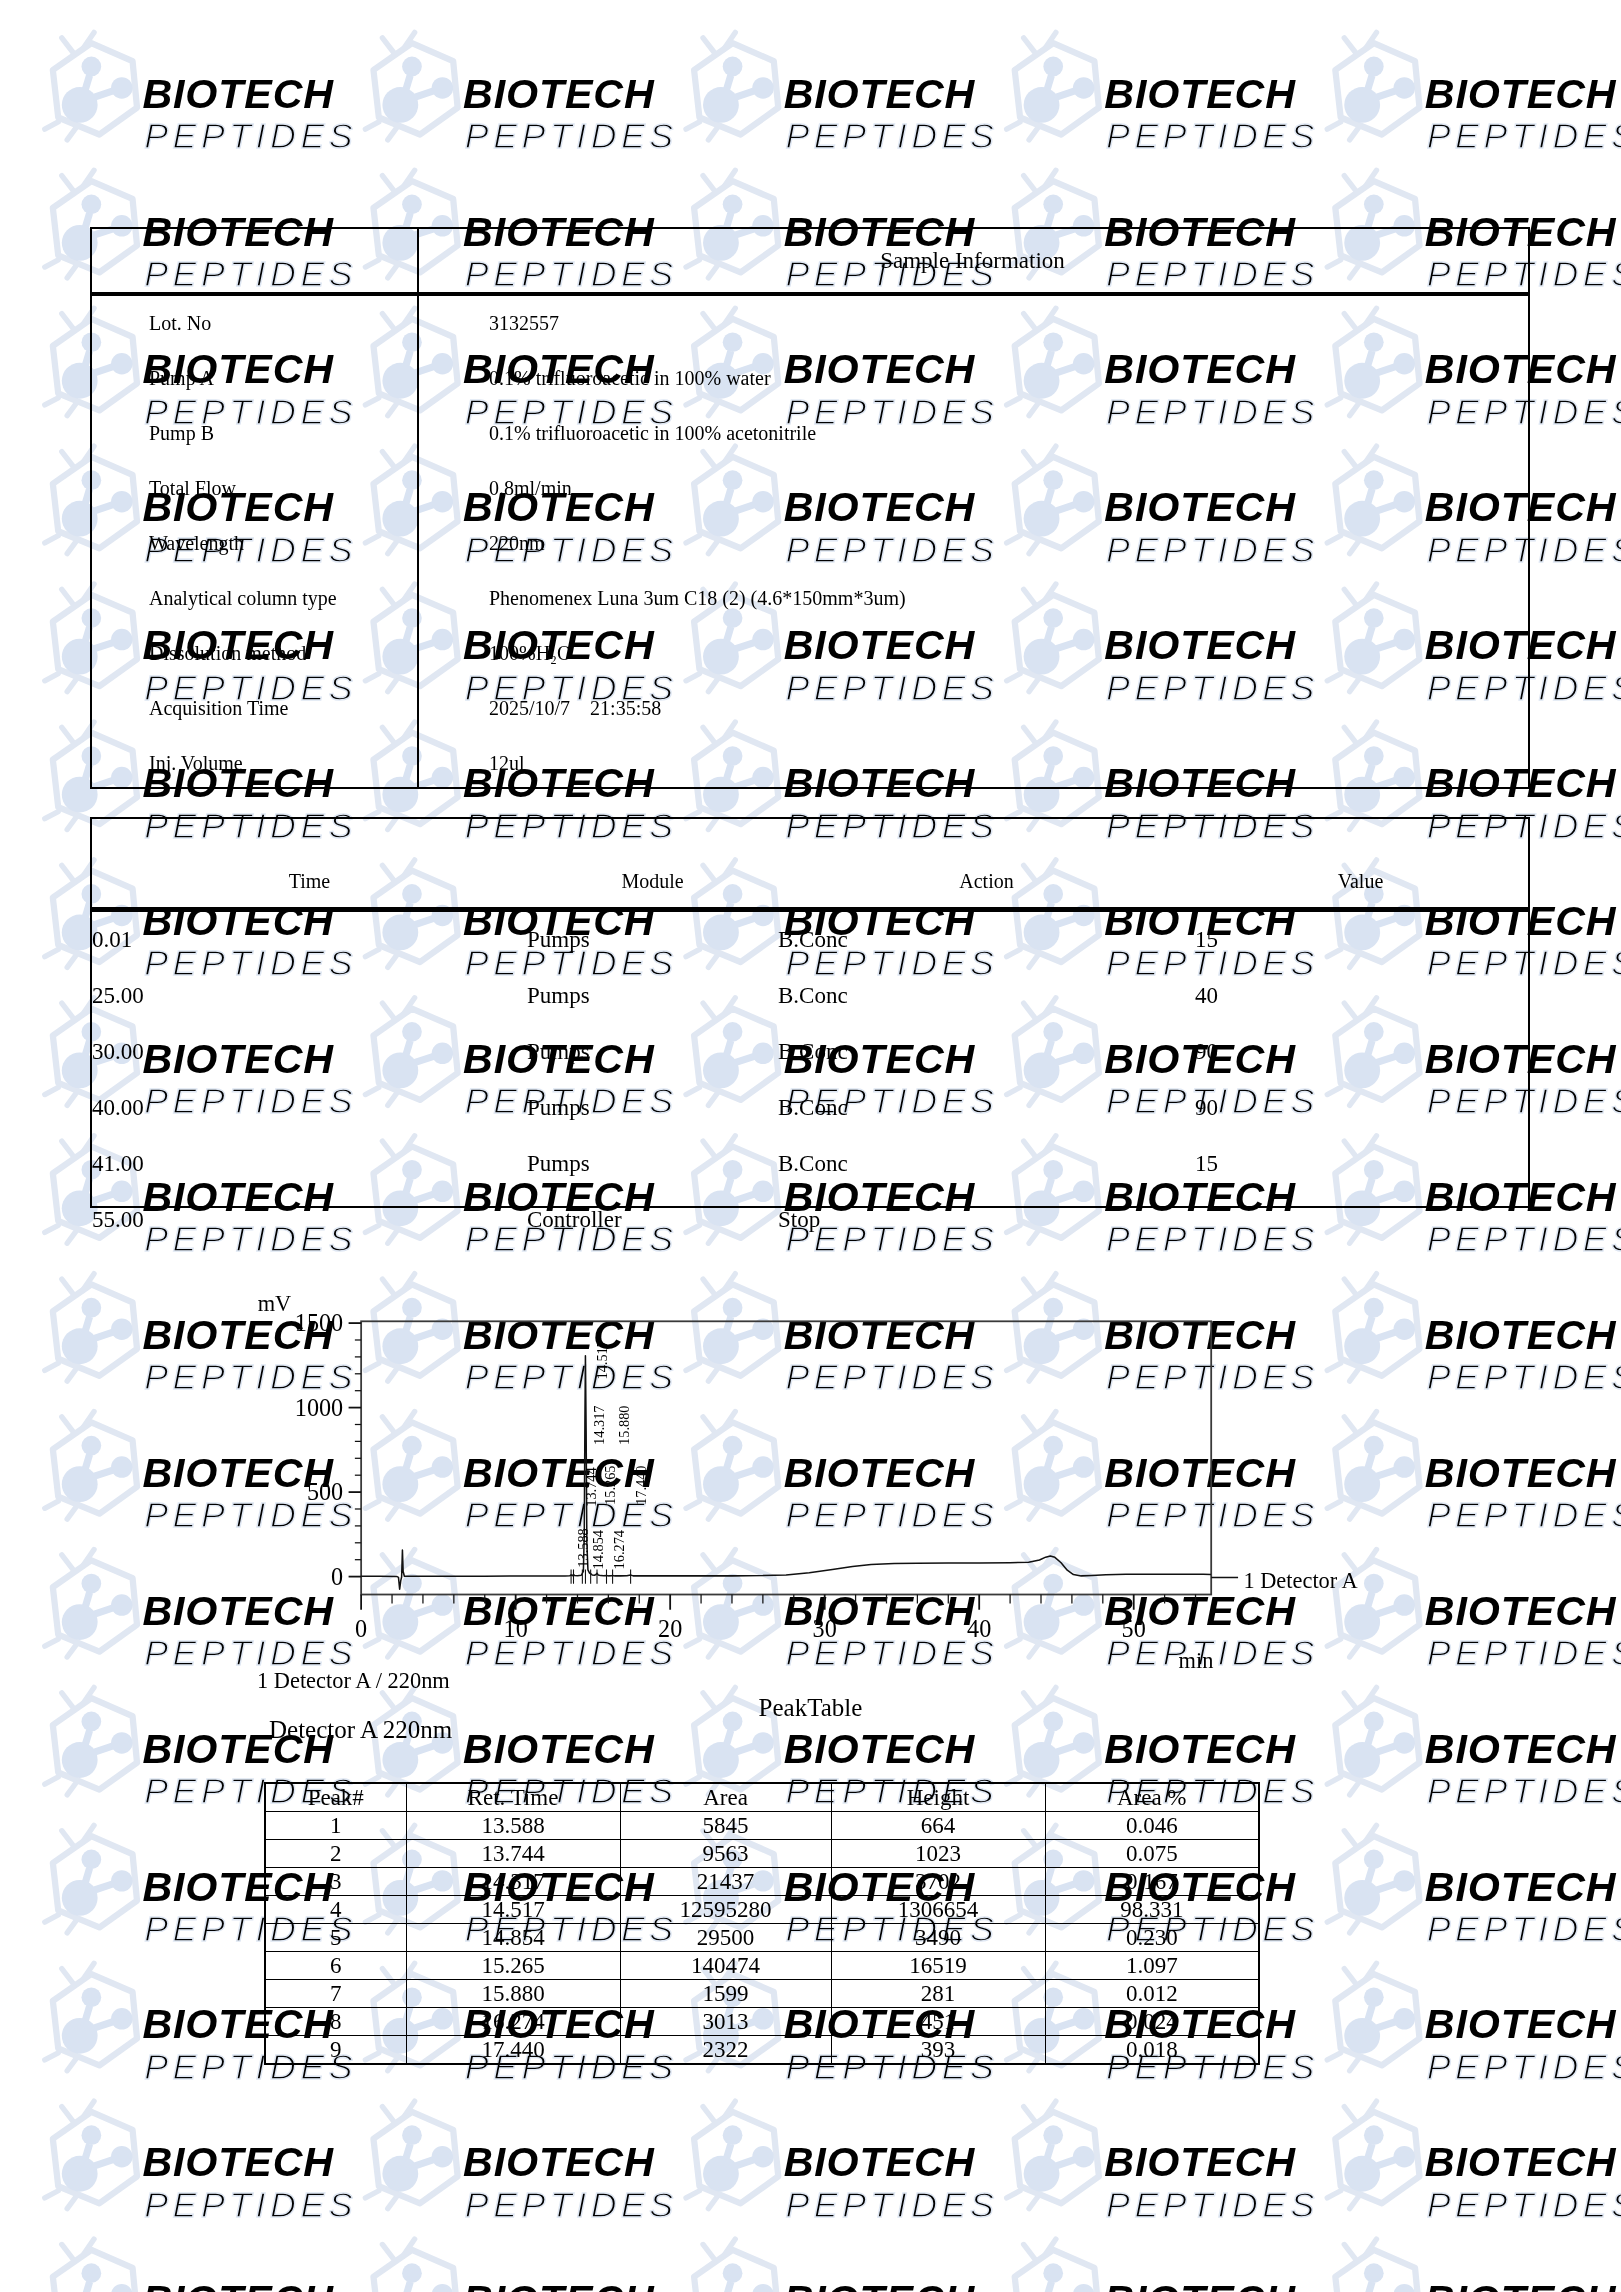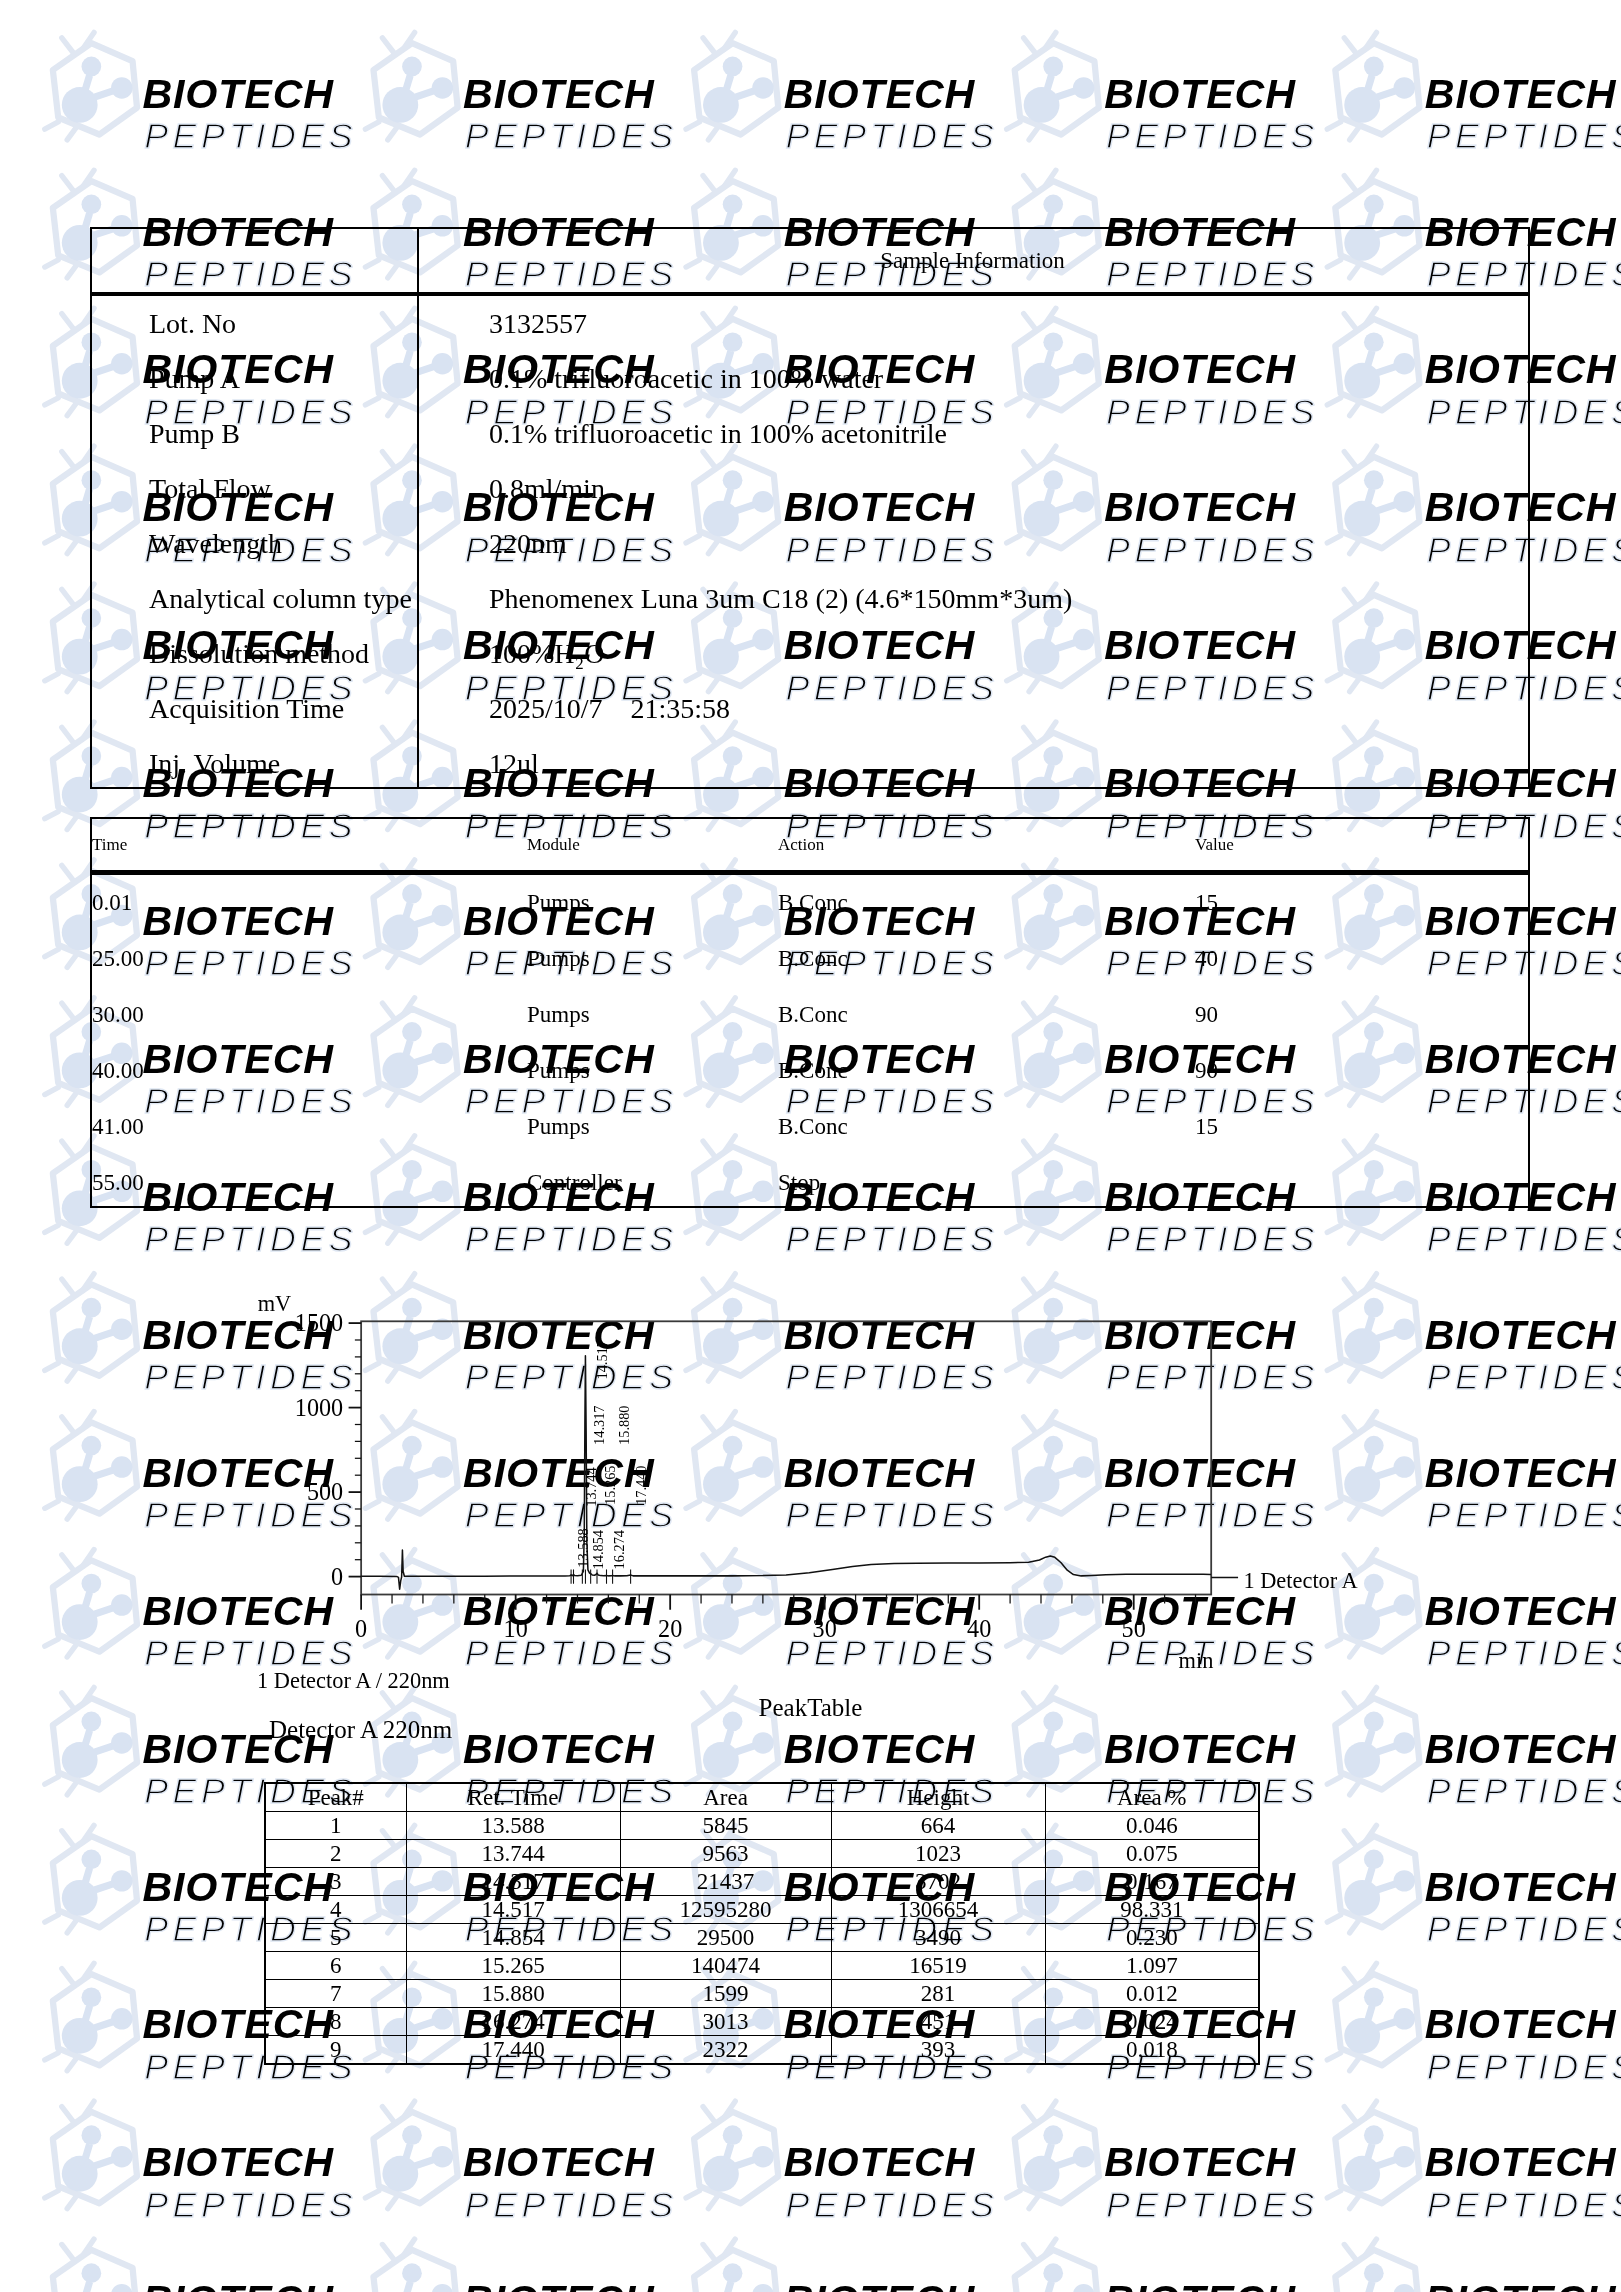--- a/index.html
+++ b/index.html
@@ -21,33 +21,33 @@
 
   
   #sample-table {
     position:absolute; left:90px; top:227px; width:1440px; height:562px;
     border:2.7px solid #000; box-sizing:border-box;
   }
   #sample-header { height:63px; border-bottom:4.5px solid #000; display:flex; }
   .sh-left { width:325px; }
   .sh-right { flex:1; display:flex; align-items:center; justify-content:center; font-size:23px; }
   #sample-divider { position:absolute; left:325px; top:0; bottom:0; width:1.8px; background:#000; }
-  .s-row { display:grid; grid-template-columns:325px 1fr; height:55px; align-items:center; font-size:28px; }
+  .s-row { display:grid; grid-template-columns:325px 1fr; height:55px; align-items:center; font-size:20px; }
   .s-label { padding-left:57px; }
   .s-value { padding-left:72px; white-space:pre; }
 
   
   #program-table {
     position:absolute; left:90px; top:817px; width:1440px; height:391px;
     border:2.7px solid #000; box-sizing:border-box;
   }
   #program-header {
     height:51px; border-bottom:5.4px solid #000;
     display:grid; grid-template-columns:435px 251px 417px 331px; align-items:center;
-    font-size:17px; text-align:left;
+    font-size:20px; text-align:center;margin-top:37px;
   }
   .p-row {
     display:grid; grid-template-columns:435px 251px 417px 331px; height:56px;
     align-items:center; font-size:23px; 
   }
 
   
   #chromatogram-wrap { position:absolute; left:224px; top:1281px; }
   svg text { font-family:"Liberation Serif","DejaVu Serif",serif; fill:#000; }
 

